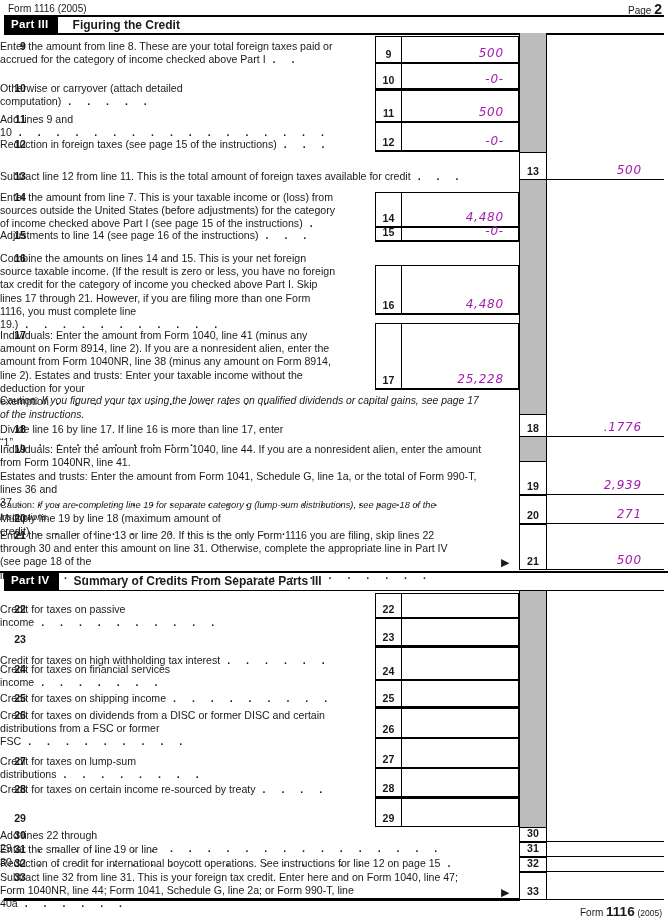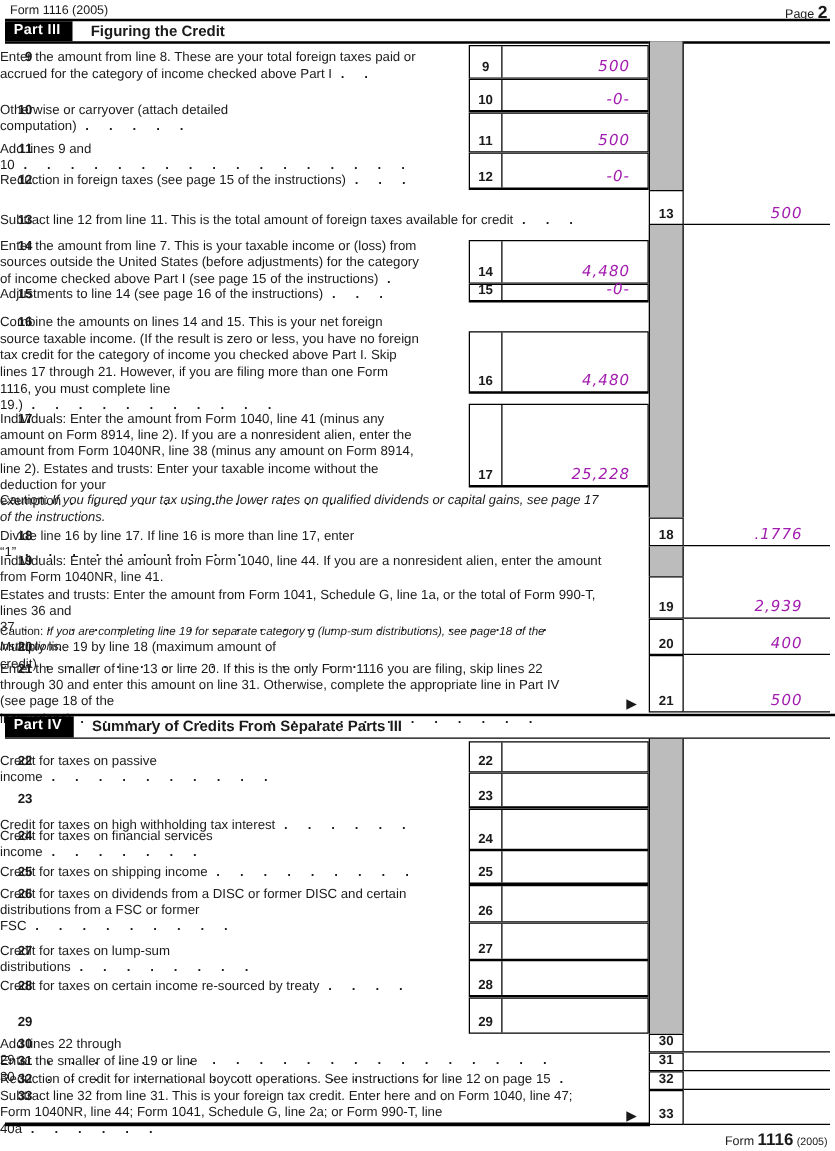--- a/index.html
+++ b/index.html
@@ -164,21 +164,21 @@
       <span class="value">.1776</span>
     </div>
 
   <div class="rnum" style="top:461px;height:34px">19</div>
   <div class="rval" style="top:461px;height:34px">
       <span class="value">2,939</span>
     </div>
 
   <div class="rnum" style="top:495px;height:29px">20</div>
   <div class="rval" style="top:495px;height:29px">
-      <span class="value">400</span>
+      <span class="value">271</span>
     </div>
 
   <div class="rnum" style="top:524px;height:46px">21</div>
   <div class="rval" style="top:524px;height:46px">
       <span class="value">500</span>
     </div>
 
   <div class="rule" style="top:571px;left:0;width:668px;height:2px"></div>
   <div class="part-bar" style="top:573px;height:17px;border-bottom-width:1.5px">
     <span class="part-label">Part IV</span>

